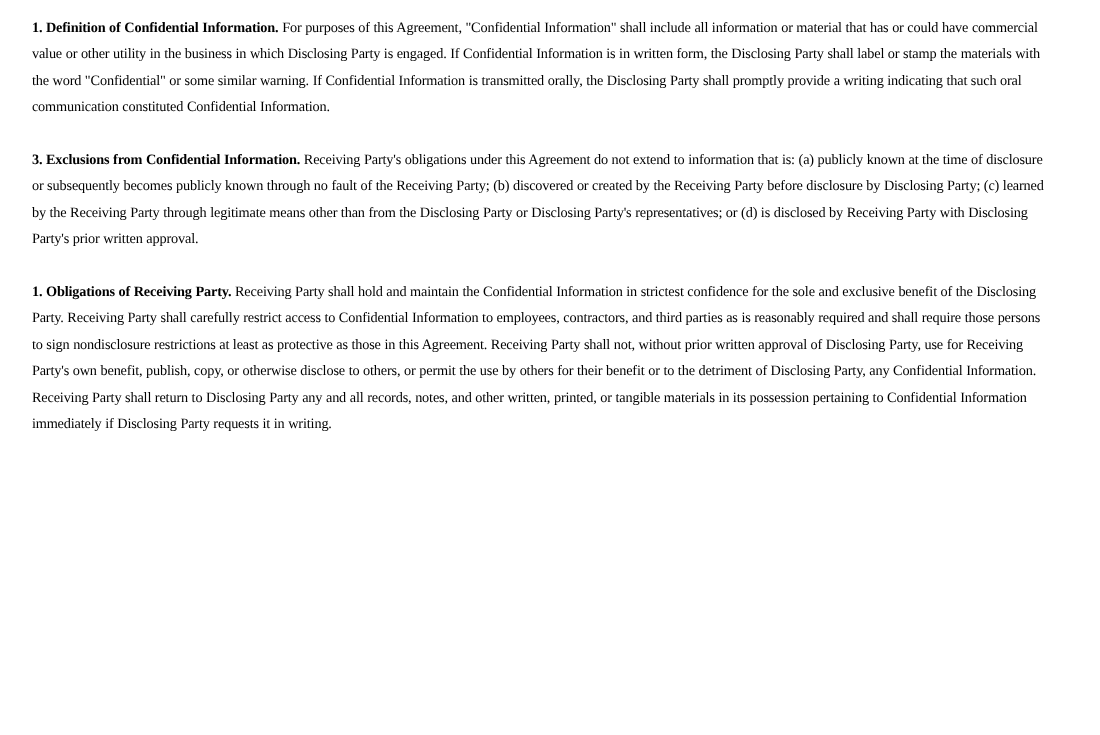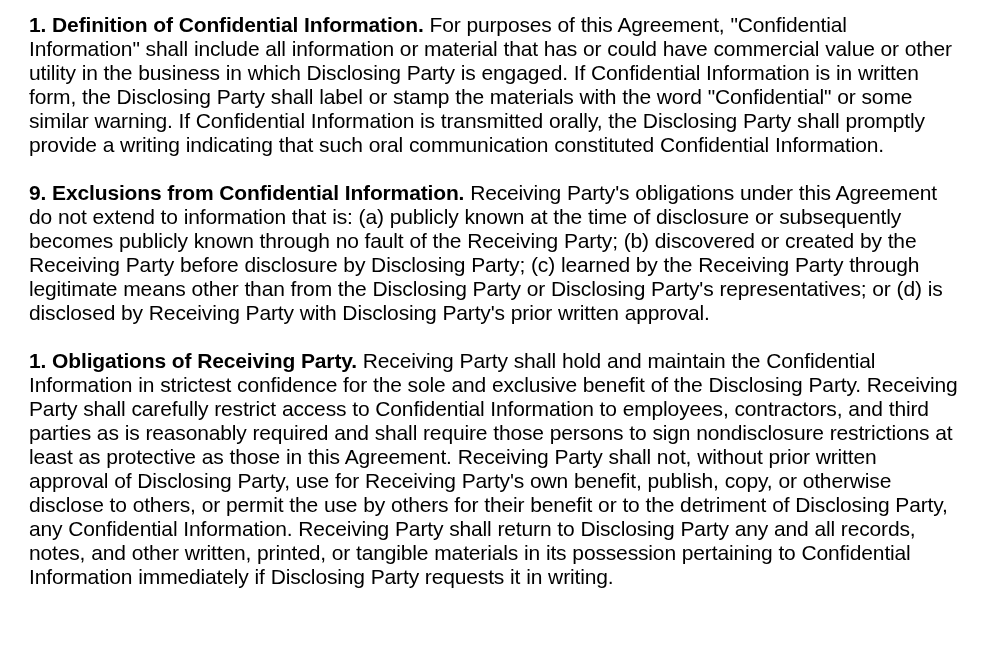--- a/index.html
+++ b/index.html
@@ -15,44 +15,45 @@
     color: #000000;
     -webkit-font-smoothing: antialiased;
   }
   .document {
     box-sizing: border-box;
     padding: 13px 42px 13px 29px;
     max-width: 1000px;
   }
   .document p.section {
     margin: 0 0 24px 0;
-    font-size: 21px;
+    font-size: 13px;
     line-height: 24px;
     letter-spacing: -0.15px;
     word-spacing: 0.2px;
+    font-family: Liberation Serif, serif;
   }
   .document p.section:last-child {
     margin-bottom: 0;
   }
   .document p.section strong {
     font-weight: bold;
   }
 </style>
 </head>
 <body>
 
 <div class="document">
 
   <p class="section">
     <strong>1. Definition of Confidential Information.</strong>
     <span>For purposes of this Agreement, "Confidential Information" shall include all information or material that has or could have commercial value or other utility in the business in which Disclosing Party is engaged. If Confidential Information is in written form, the Disclosing Party shall label or stamp the materials with the word "Confidential" or some similar warning. If Confidential Information is transmitted orally, the Disclosing Party shall promptly provide a writing indicating that such oral communication constituted Confidential Information.</span>
   </p>
 
   <p class="section">
-    <strong>9. Exclusions from Confidential Information.</strong>
+    <strong>3. Exclusions from Confidential Information.</strong>
     <span>Receiving Party's obligations under this Agreement do not extend to information that is: (a) publicly known at the time of disclosure or subsequently becomes publicly known through no fault of the Receiving Party; (b) discovered or created by the Receiving Party before disclosure by Disclosing Party; (c) learned by the Receiving Party through legitimate means other than from the Disclosing Party or Disclosing Party's representatives; or (d) is disclosed by Receiving Party with Disclosing Party's prior written approval.</span>
   </p>
 
   <p class="section">
     <strong>1. Obligations of Receiving Party.</strong>
     <span>Receiving Party shall hold and maintain the Confidential Information in strictest confidence for the sole and exclusive benefit of the Disclosing Party. Receiving Party shall carefully restrict access to Confidential Information to employees, contractors, and third parties as is reasonably required and shall require those persons to sign nondisclosure restrictions at least as protective as those in this Agreement. Receiving Party shall not, without prior written approval of Disclosing Party, use for Receiving Party's own benefit, publish, copy, or otherwise disclose to others, or permit the use by others for their benefit or to the detriment of Disclosing Party, any Confidential Information. Receiving Party shall return to Disclosing Party any and all records, notes, and other written, printed, or tangible materials in its possession pertaining to Confidential Information immediately if Disclosing Party requests it in writing.</span>
   </p>
 
 </div>
 

